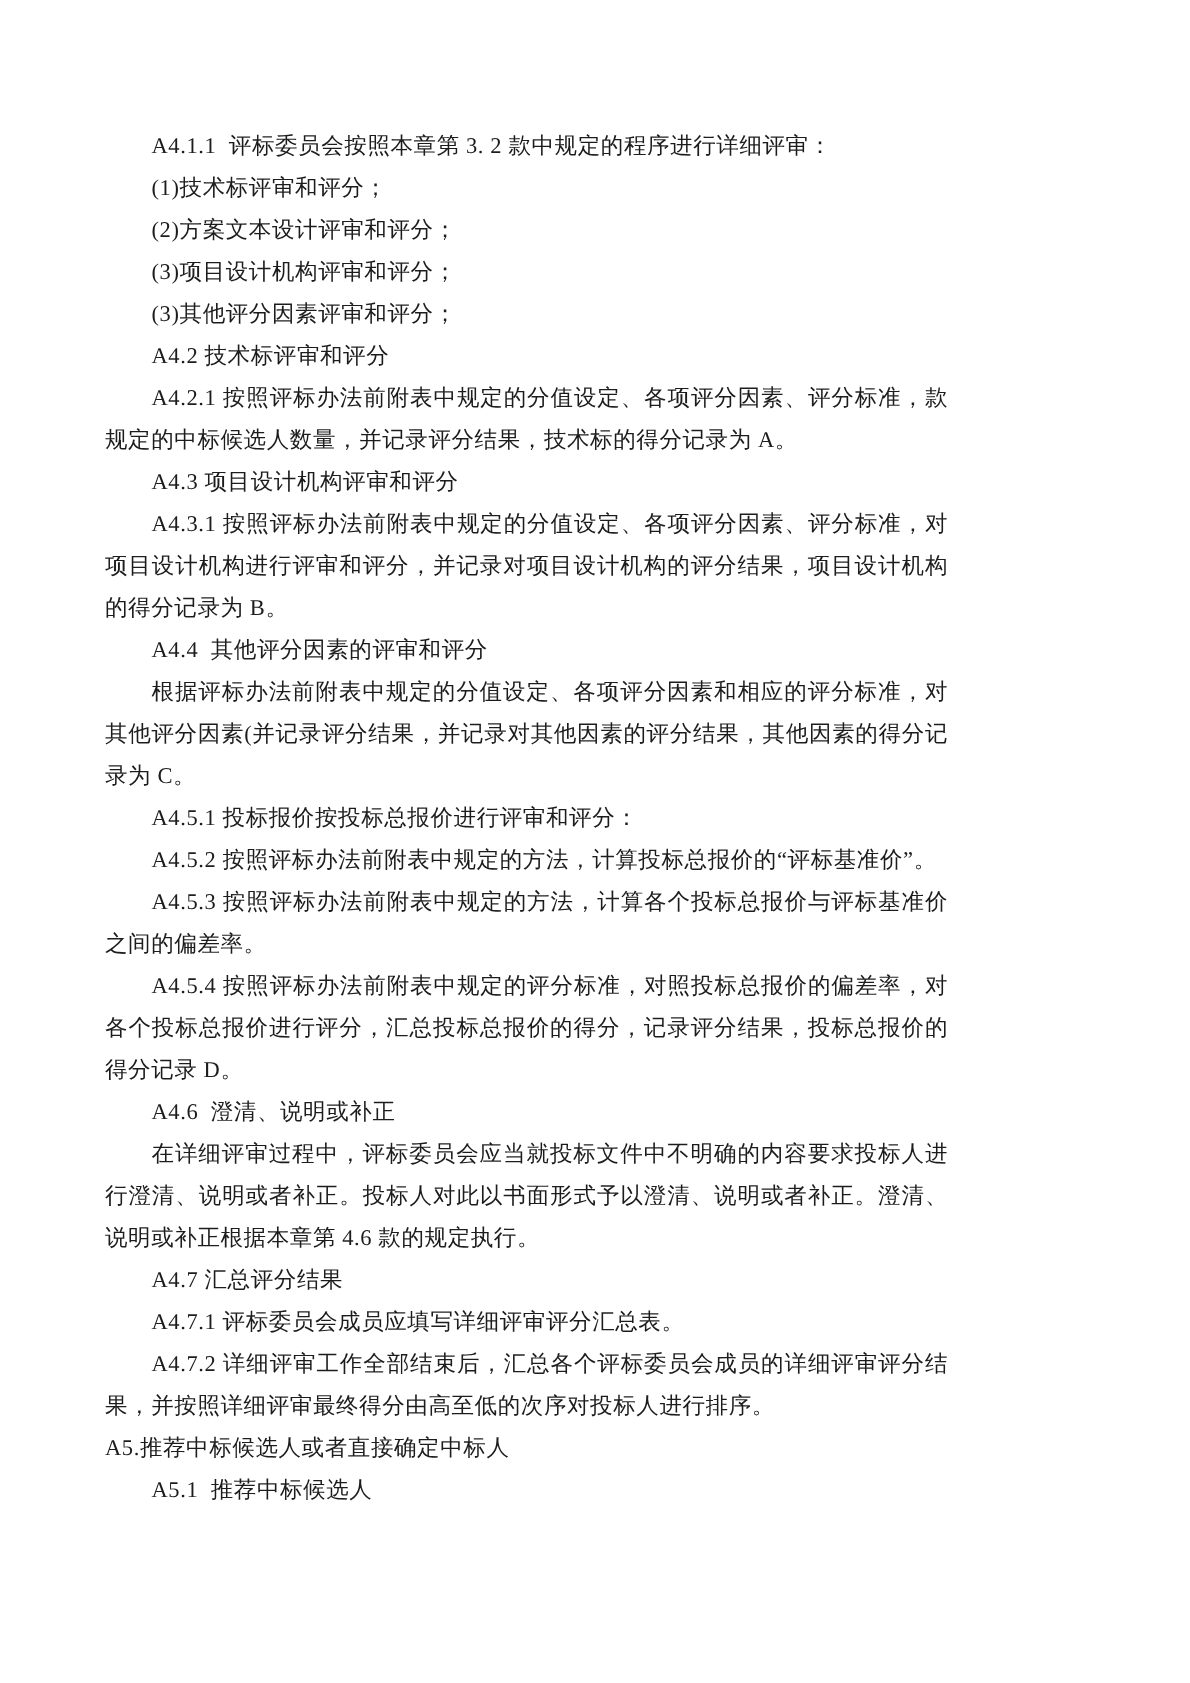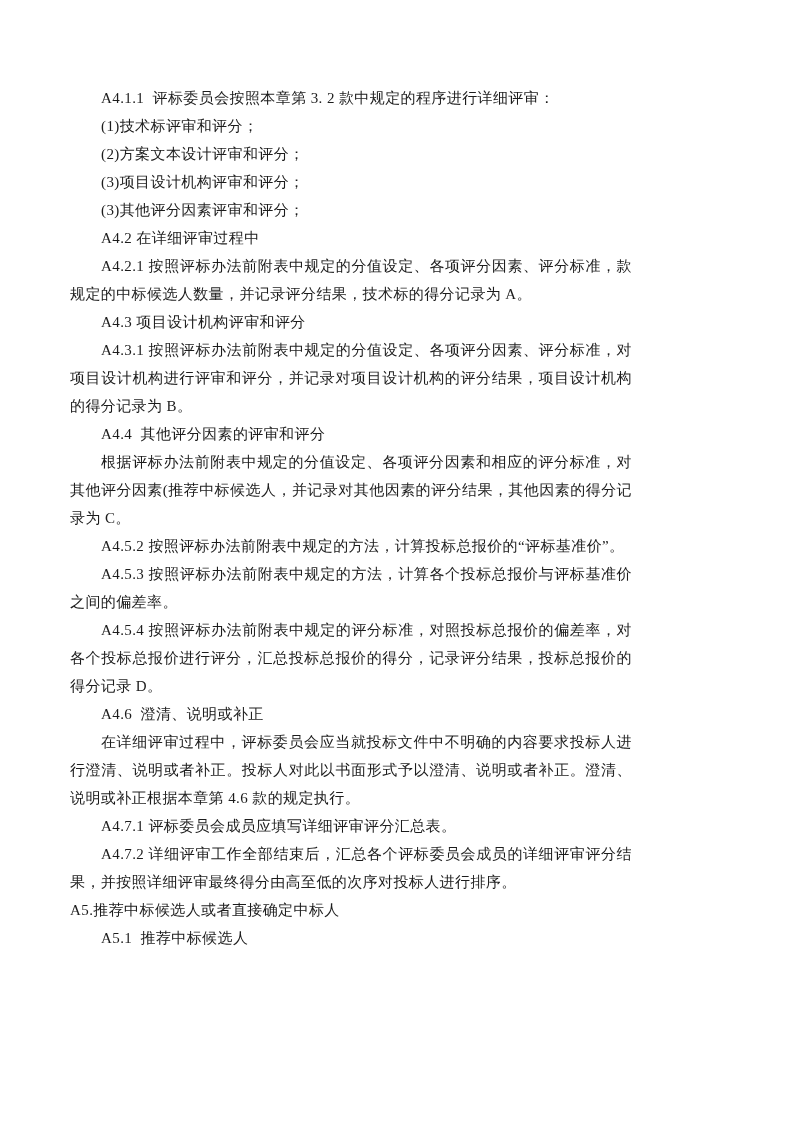--- a/index.html
+++ b/index.html
@@ -37,30 +37,32 @@
 </head>
 <body>
 
 <div class="page">
   <div class="doc" id="doc-body">
       <p class="indent">A4.1.1  评标委员会按照本章第 3. 2 款中规定的程序进行详细评审：</p>
       <p class="indent">(1)技术标评审和评分；</p>
       <p class="indent">(2)方案文本设计评审和评分；</p>
       <p class="indent">(3)项目设计机构评审和评分；</p>
       <p class="indent">(3)其他评分因素评审和评分；</p>
-      <p class="indent">A4.2 在详细评审过程中</p>
+      <p class="indent">A4.2 技术标评审和评分</p>
       <p class="indent">A4.2.1 按照评标办法前附表中规定的分值设定、各项评分因素、评分标准，款规定的中标候选人数量，并记录评分结果，技术标的得分记录为 A。</p>
       <p class="indent">A4.3 项目设计机构评审和评分</p>
       <p class="indent">A4.3.1 按照评标办法前附表中规定的分值设定、各项评分因素、评分标准，对项目设计机构进行评审和评分，并记录对项目设计机构的评分结果，项目设计机构的得分记录为 B。</p>
       <p class="indent">A4.4  其他评分因素的评审和评分</p>
-      <p class="indent">根据评标办法前附表中规定的分值设定、各项评分因素和相应的评分标准，对其他评分因素(推荐中标候选人，并记录对其他因素的评分结果，其他因素的得分记录为 C。</p>
+      <p class="indent">根据评标办法前附表中规定的分值设定、各项评分因素和相应的评分标准，对其他评分因素(并记录评分结果，并记录对其他因素的评分结果，其他因素的得分记录为 C。</p>
+      <p class="indent">A4.5.1 投标报价按投标总报价进行评审和评分：</p>
       <p class="indent">A4.5.2 按照评标办法前附表中规定的方法，计算投标总报价的“评标基准价”。</p>
       <p class="indent">A4.5.3 按照评标办法前附表中规定的方法，计算各个投标总报价与评标基准价之间的偏差率。</p>
       <p class="indent">A4.5.4 按照评标办法前附表中规定的评分标准，对照投标总报价的偏差率，对各个投标总报价进行评分，汇总投标总报价的得分，记录评分结果，投标总报价的得分记录 D。</p>
       <p class="indent">A4.6  澄清、说明或补正</p>
       <p class="indent">在详细评审过程中，评标委员会应当就投标文件中不明确的内容要求投标人进行澄清、说明或者补正。投标人对此以书面形式予以澄清、说明或者补正。澄清、说明或补正根据本章第 4.6 款的规定执行。</p>
+      <p class="indent">A4.7 汇总评分结果</p>
       <p class="indent">A4.7.1 评标委员会成员应填写详细评审评分汇总表。</p>
       <p class="indent">A4.7.2 详细评审工作全部结束后，汇总各个评标委员会成员的详细评审评分结果，并按照详细评审最终得分由高至低的次序对投标人进行排序。</p>
       <p>A5.推荐中标候选人或者直接确定中标人</p>
       <p class="indent">A5.1  推荐中标候选人</p>
     </div>
 
 </div>
 
 </body></html>

